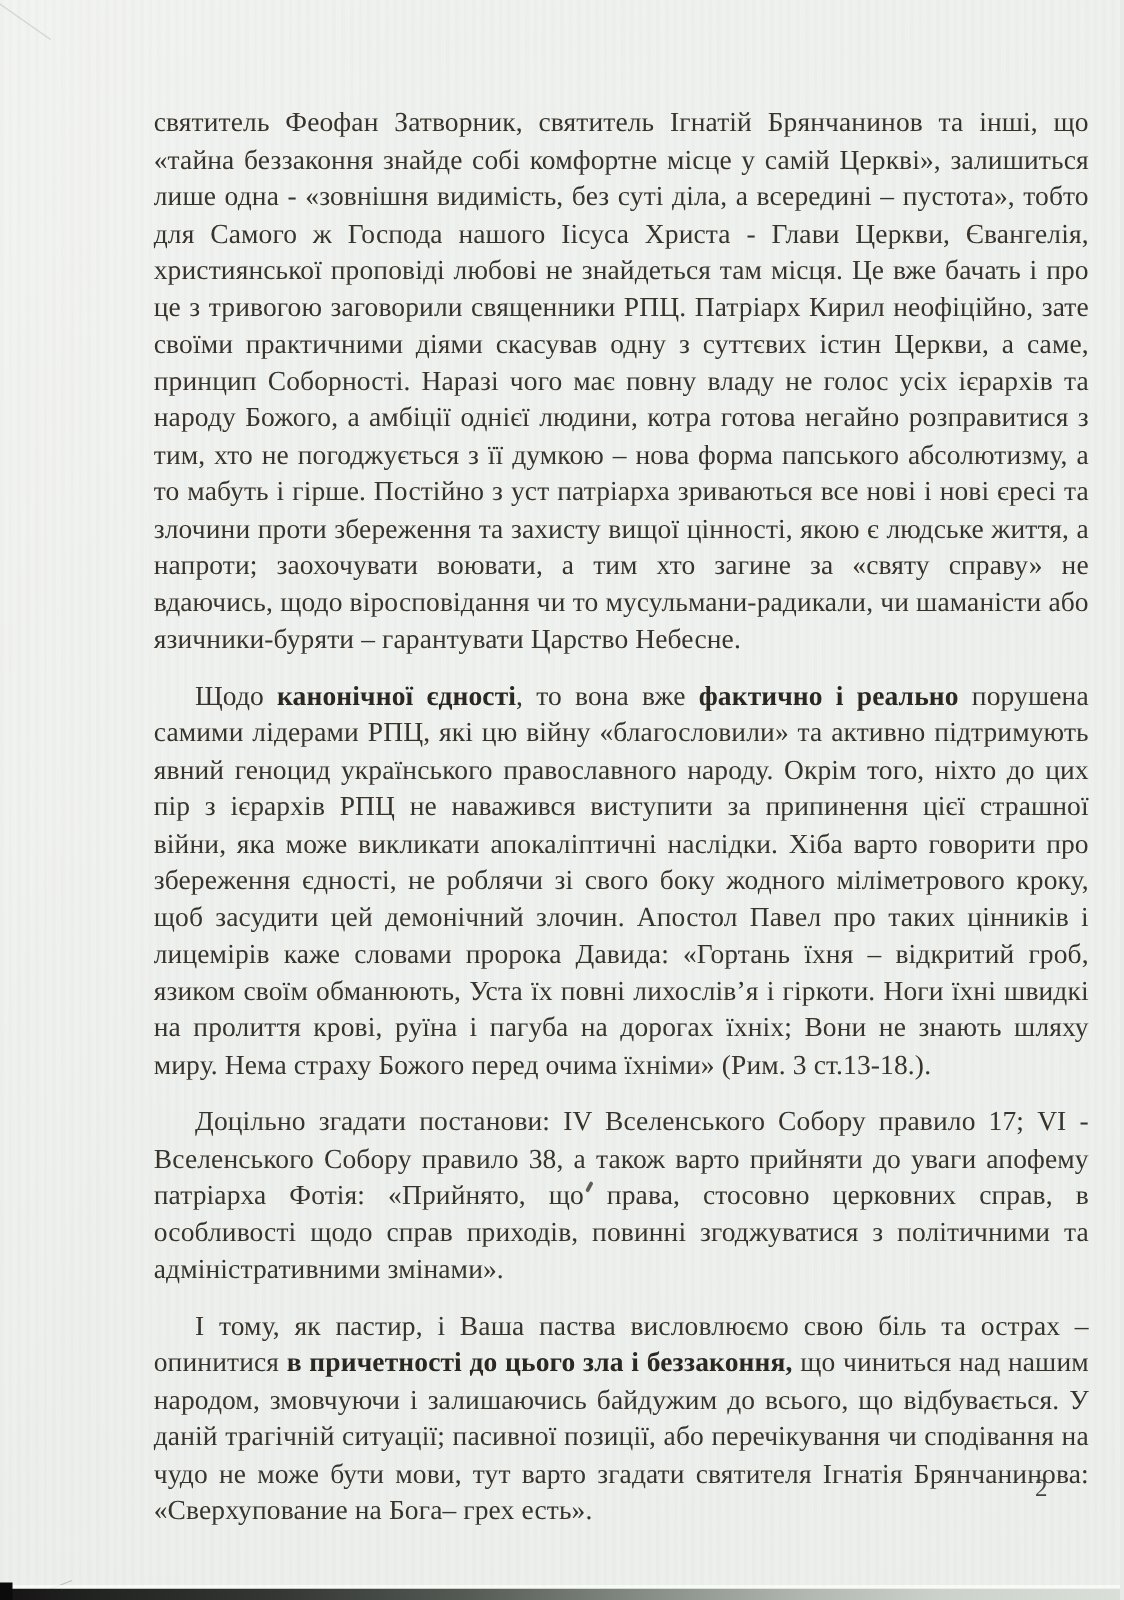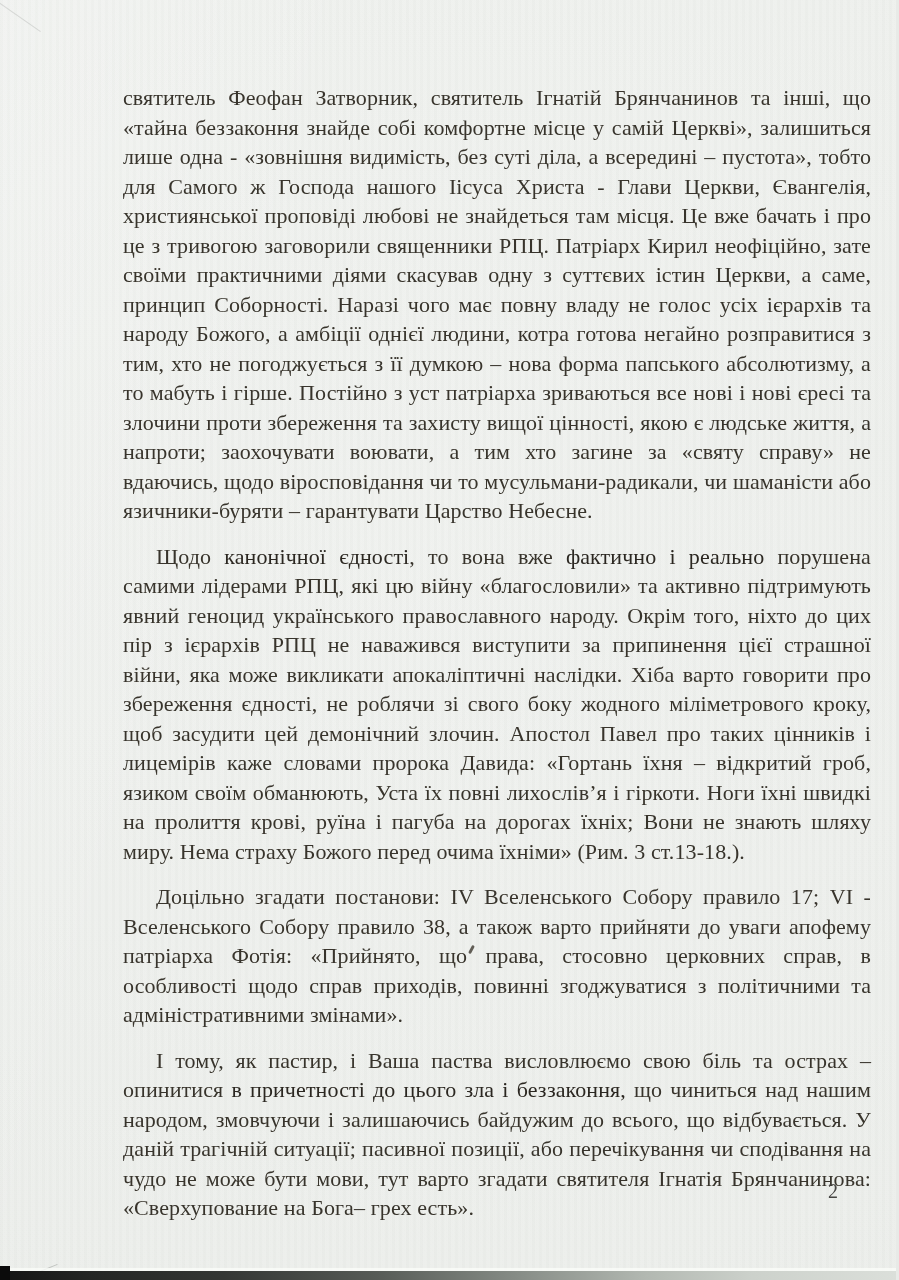--- a/index.html
+++ b/index.html
@@ -28,21 +28,21 @@
     left: 123px; top: 83px;
     width: 748px;
     color: #38342c;
     font-size: 22px;
     line-height: 29.5px;
     text-align: justify;
     letter-spacing: 0.1px;
   }
   .para { margin: 0 0 16px 0; }
   .para.indent { text-indent: 33px; }
-  .para .bold { font-weight: 400; color: #2b2721; }
+  .para .bold { font-weight: 700; color: #2b2721; }
   .page-number {
     position: absolute;
     left: 828px; top: 1180px;
     font-size: 20px;
     color: #454442;
     font-family: "Liberation Serif", "DejaVu Serif", serif;
   }
   .speck {
     position: absolute;
     left: 470px; top: 945px;

